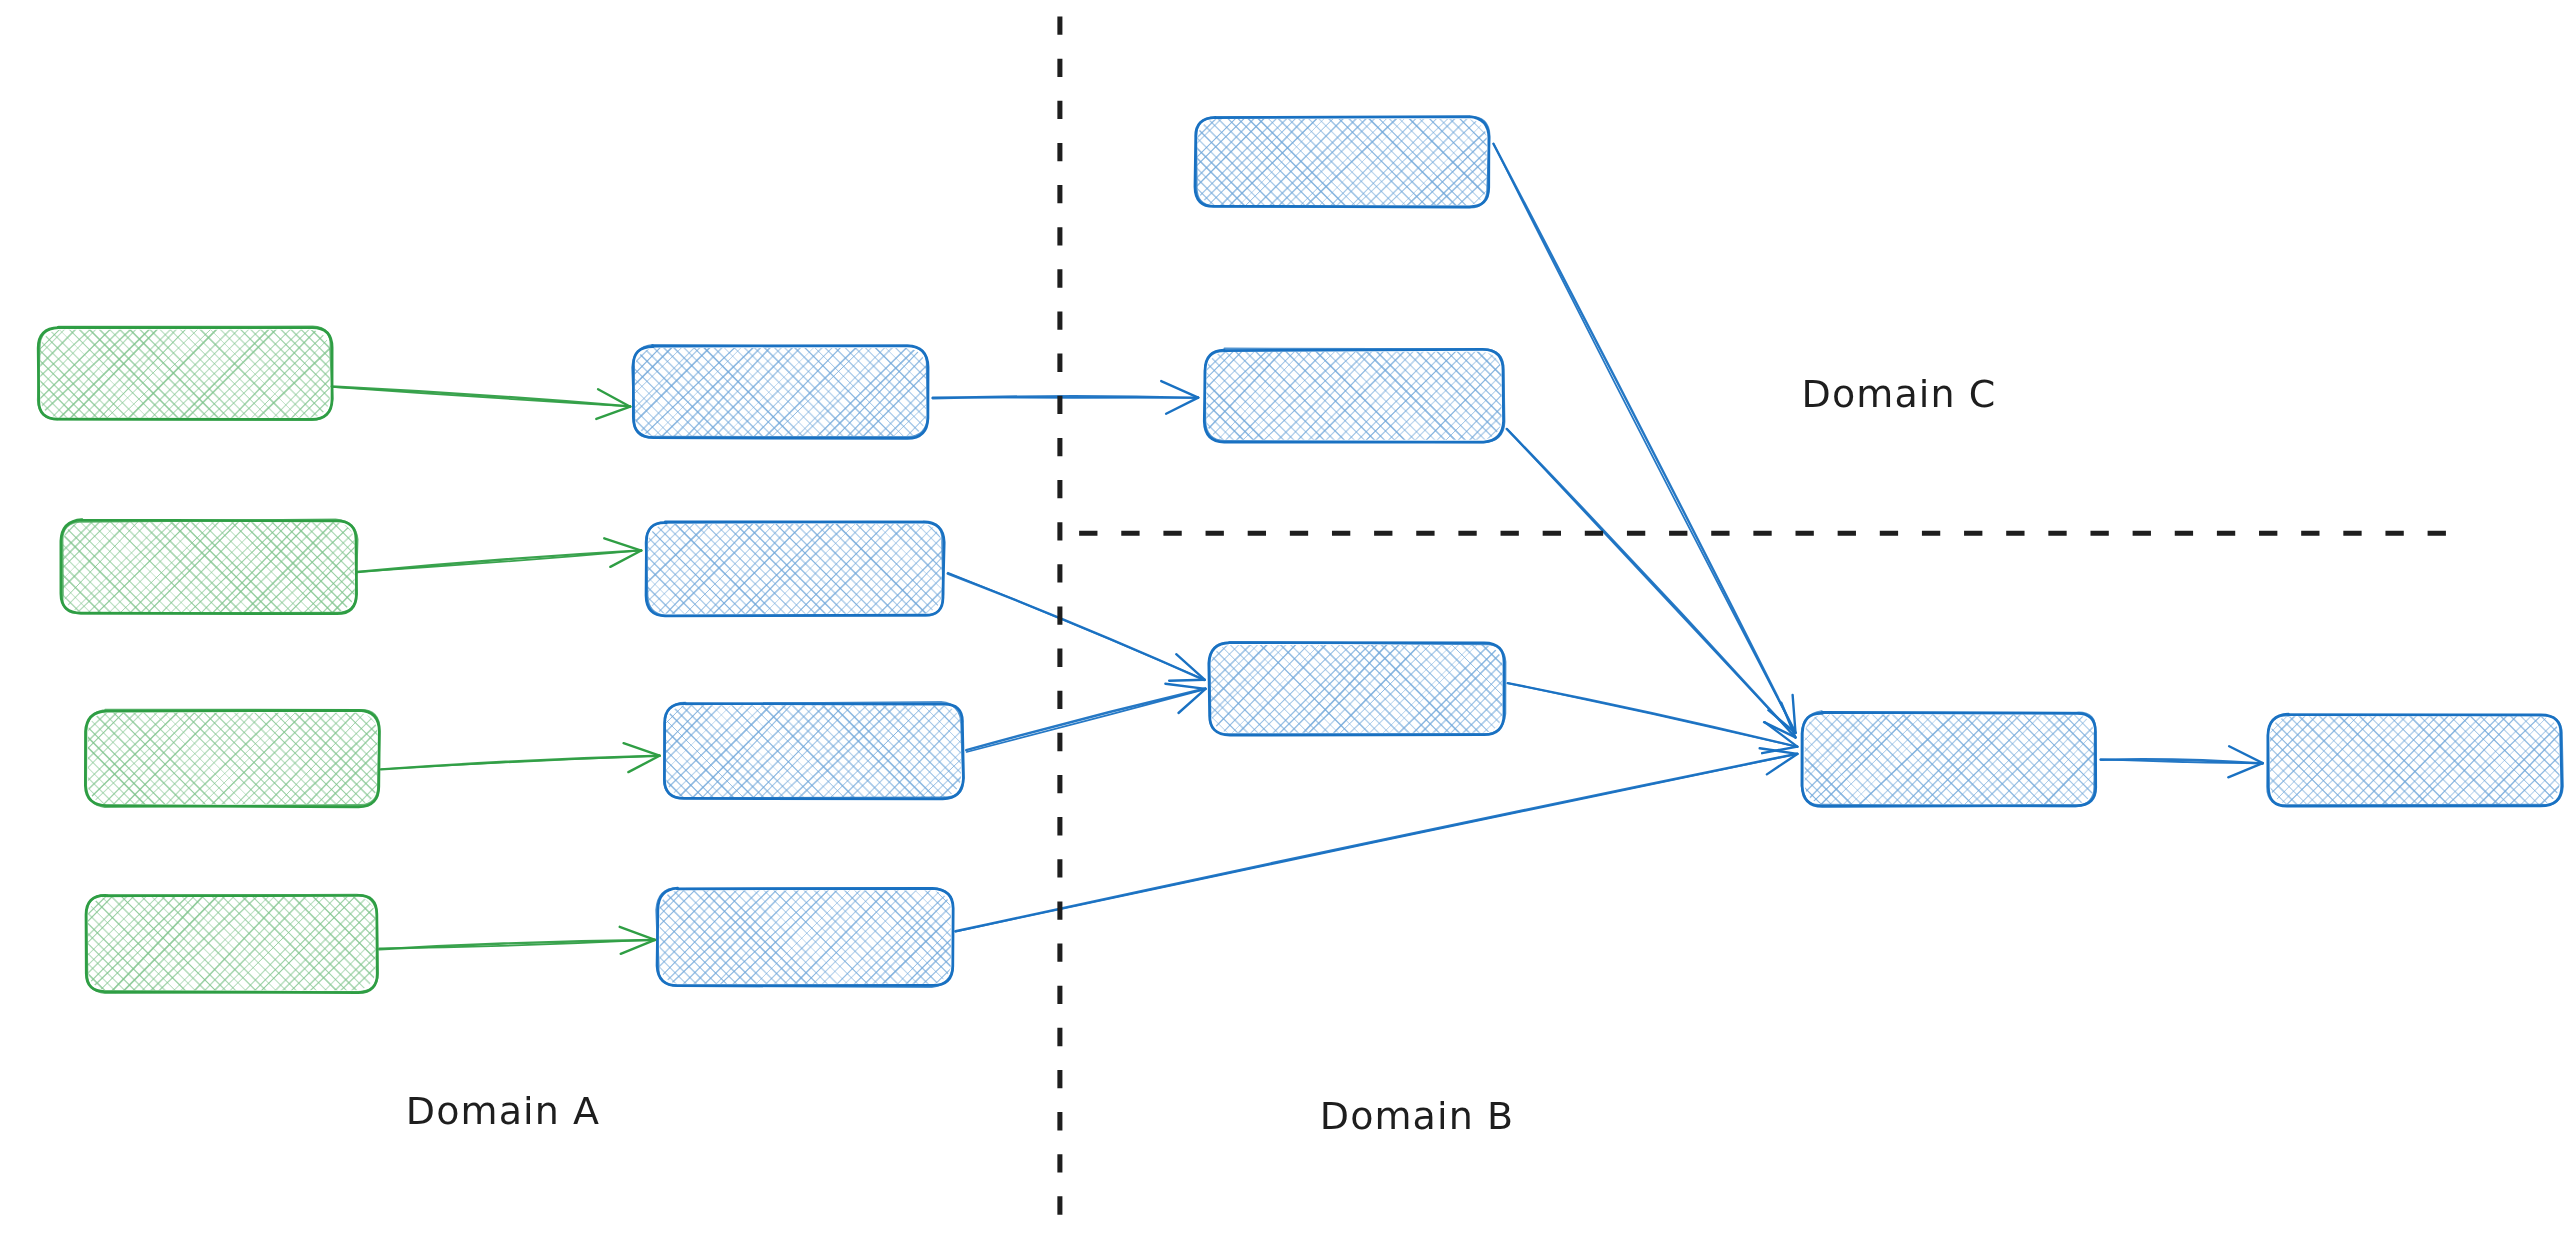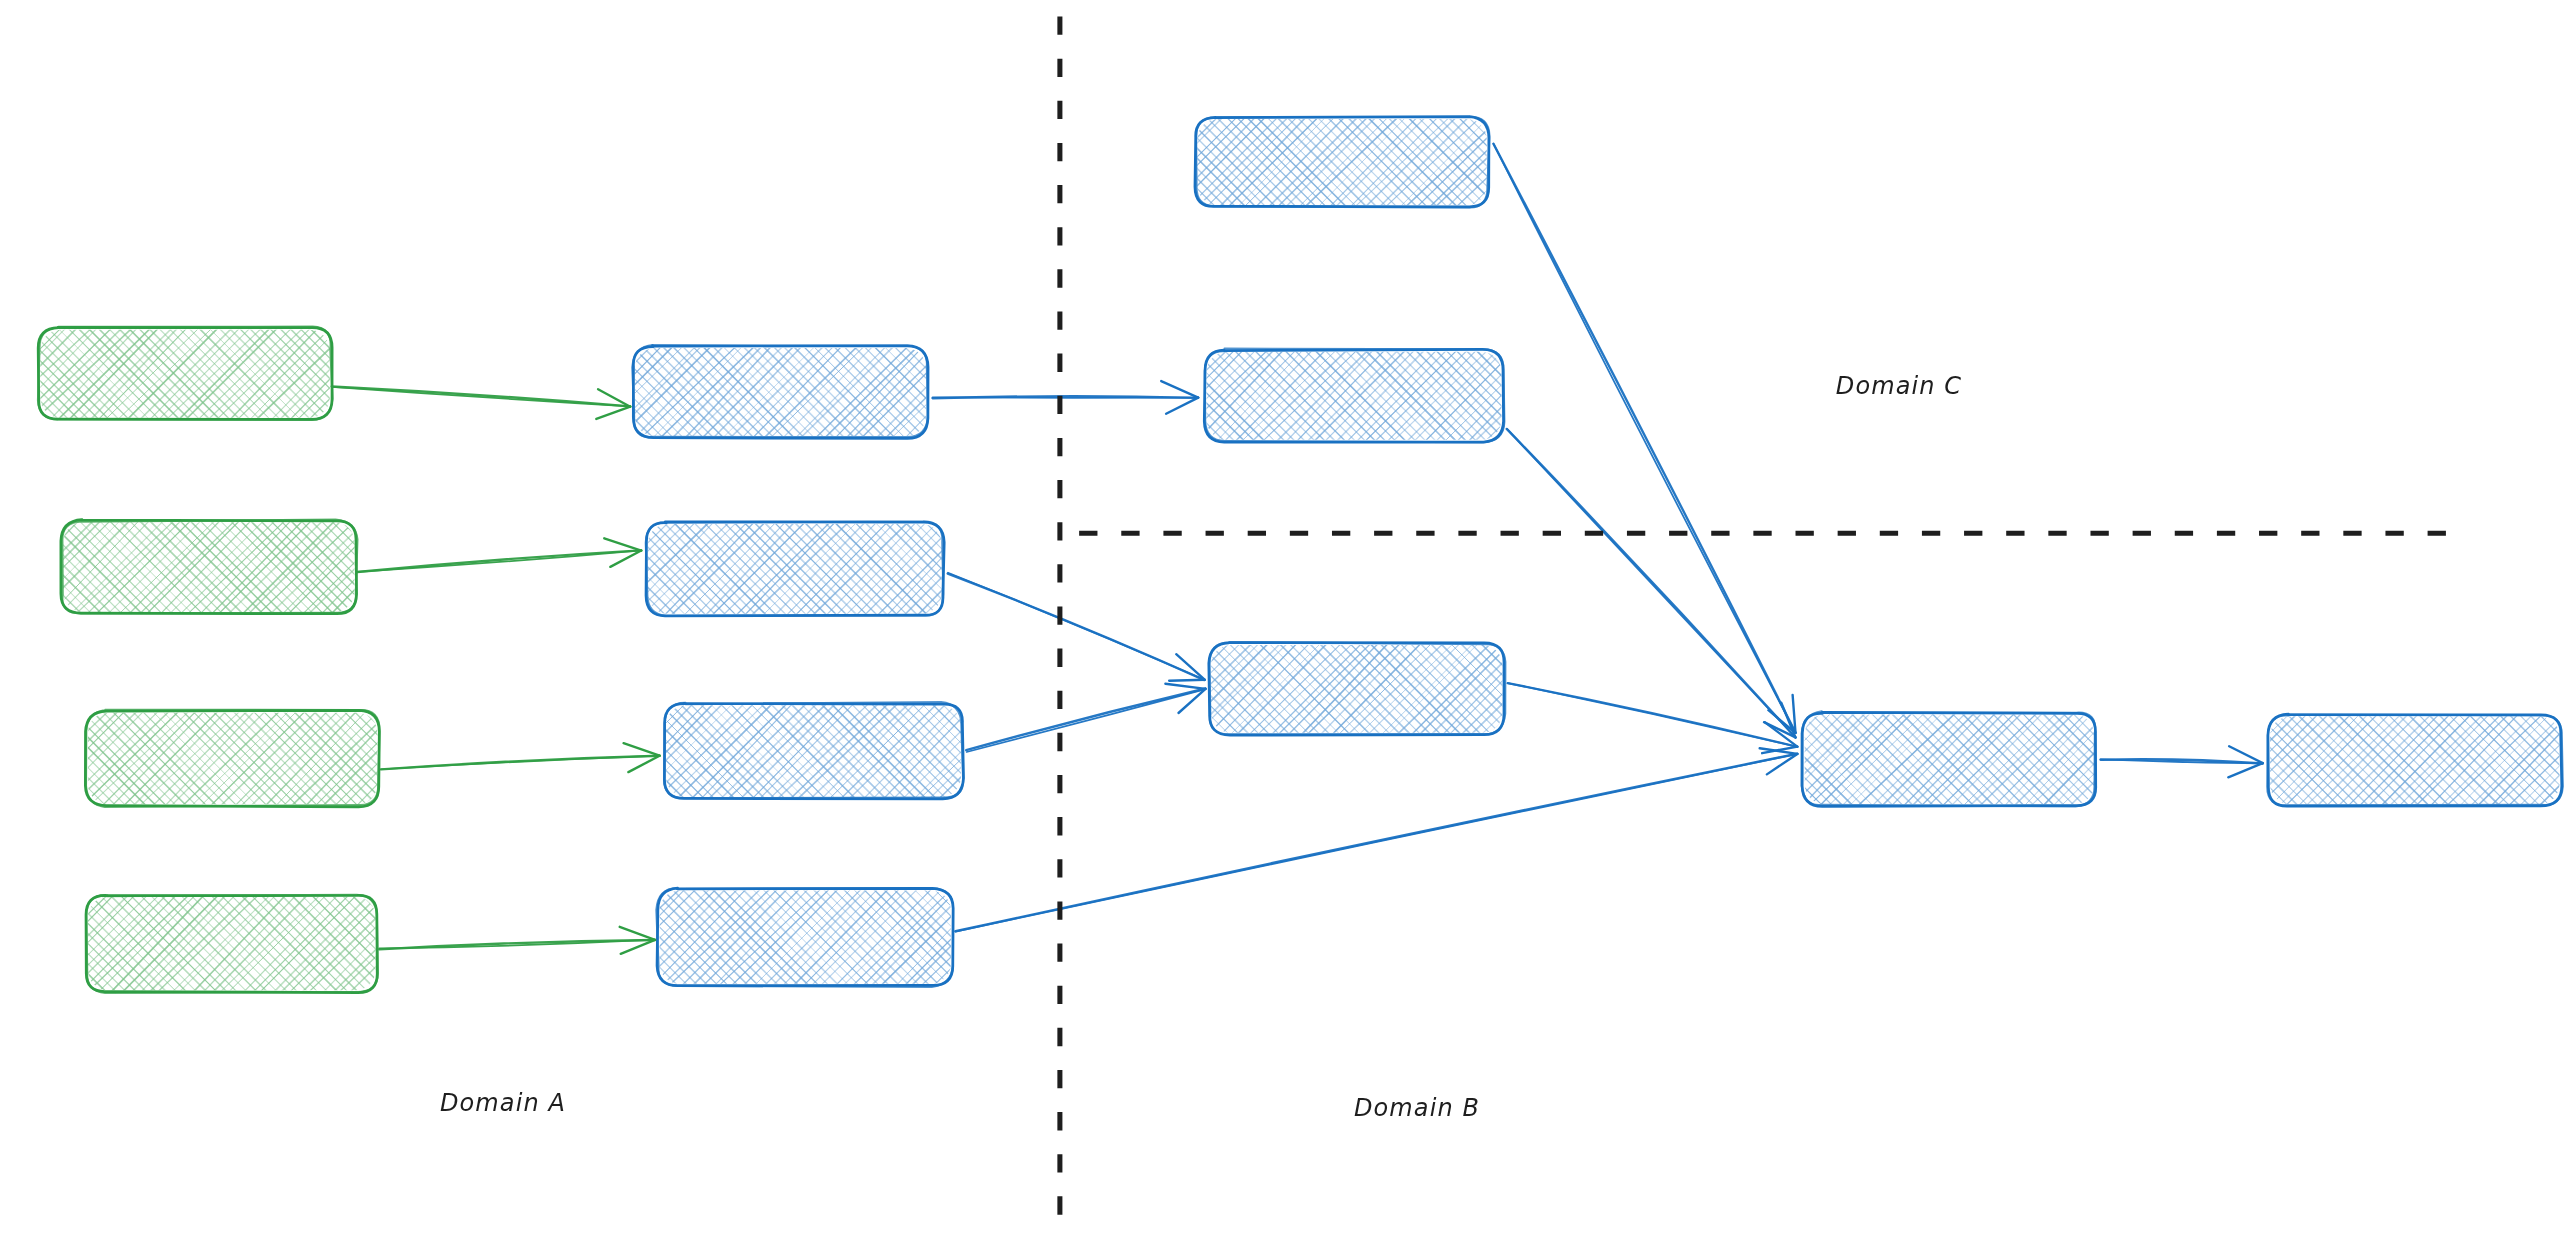--- a/index.html
+++ b/index.html
@@ -20,27 +20,27 @@
   }
   #scene {
     position: absolute;
     inset: 0;
     width: 100%;
     height: 100%;
   }
   .domain-label {
     position: absolute;
     font-family: "DejaVu Sans", sans-serif;
-    font-size: 24px;
+    font-size: 38px;
     letter-spacing: 1.1px;
     color: #1e1e1e;
     white-space: nowrap;
     transform: translate(-50%, -50%);
-    font-style: italic;
     font-weight: 400;
+    margin-top: 8px;
   }
   .node-hit {
     position: absolute;
     cursor: pointer;
   }
 </style>
 </head>
 <body>
 
 <div id="canvas">

